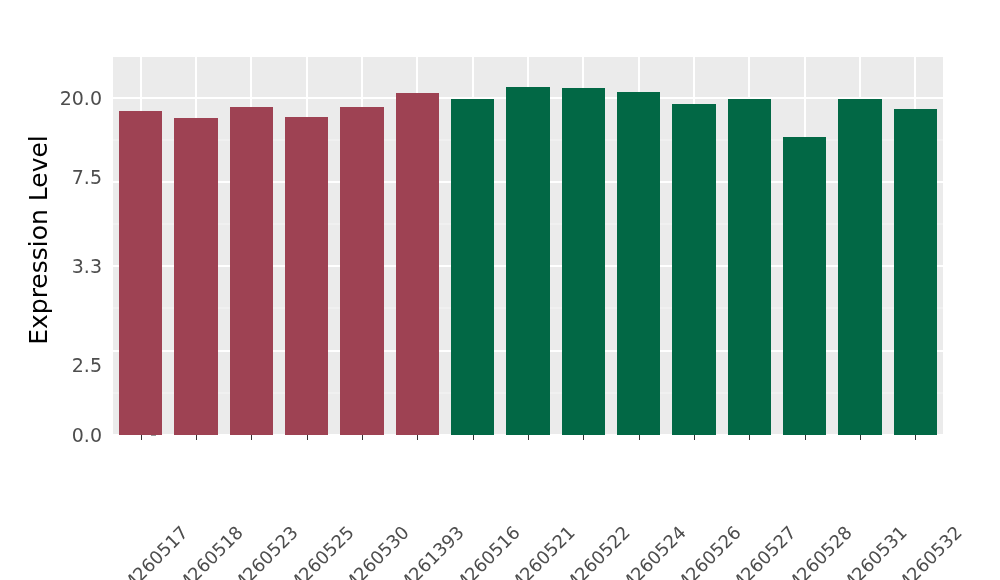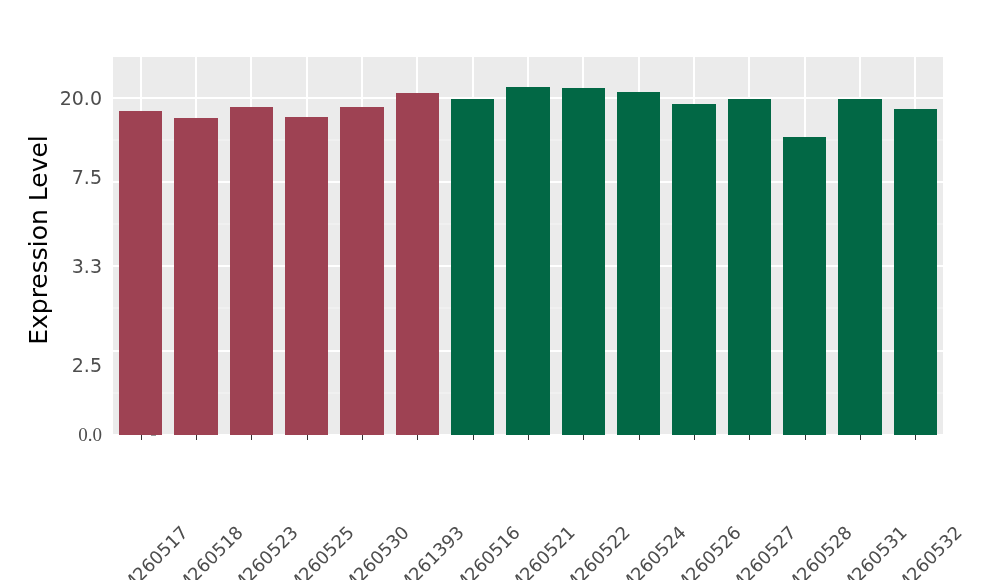--- a/index.html
+++ b/index.html
@@ -138,21 +138,21 @@
   }
 </style>
 </head>
 <body>
 
 <div id="chart-root">
 
   <div id="y-axis-title">Expression Level</div>
 
   <div id="y-tick-labels">
-      <div class="y-tick-label" style="top: 435px; font-family: Liberation Serif, serif;">0.0</div>
+      <div class="y-tick-label" style="top: 435px;">0.0</div>
       <div class="y-tick-mark" style="top: 435px;"></div>
       <div class="y-tick-label" style="top: 365px;">2.5</div>
       <div class="y-tick-mark" style="top: 350.625px;"></div>
       <div class="y-tick-label" style="top: 266.25px;">3.3</div>
       <div class="y-tick-mark" style="top: 266.25px;"></div>
       <div class="y-tick-label" style="top: 177px;">7.5</div>
       <div class="y-tick-mark" style="top: 181.875px;"></div>
       <div class="y-tick-label" style="top: 97.5px;">20.0</div>
       <div class="y-tick-mark" style="top: 97.5px;"></div>
     </div>

